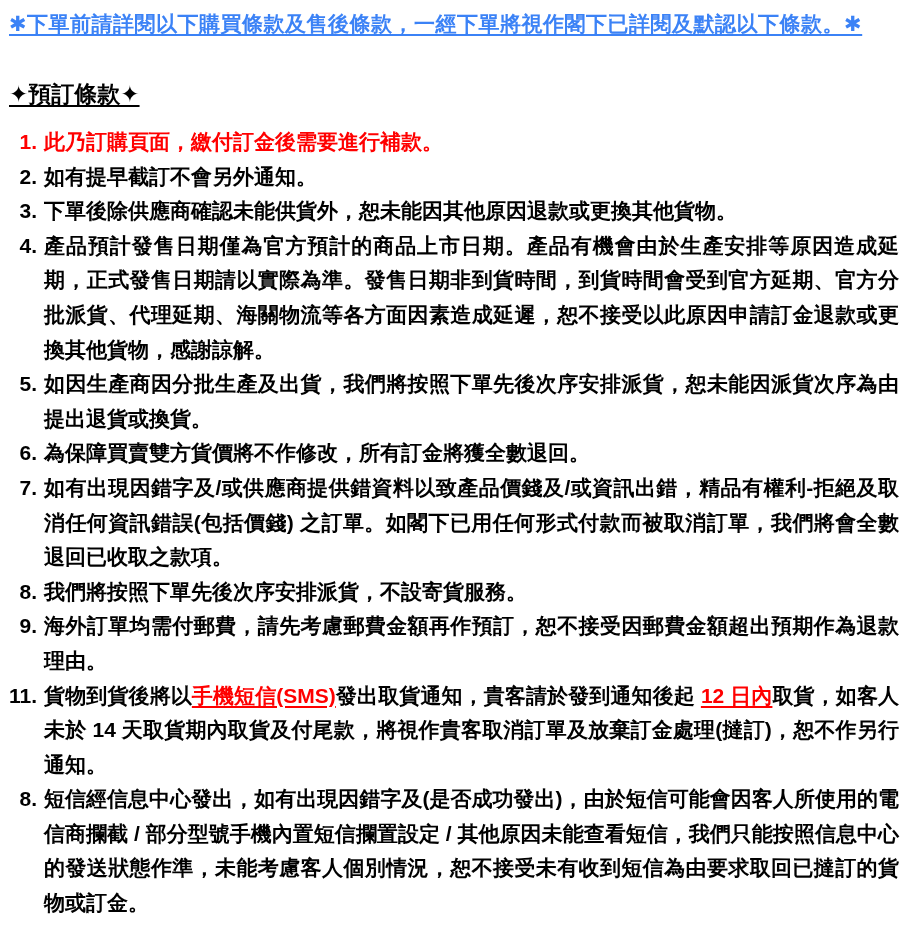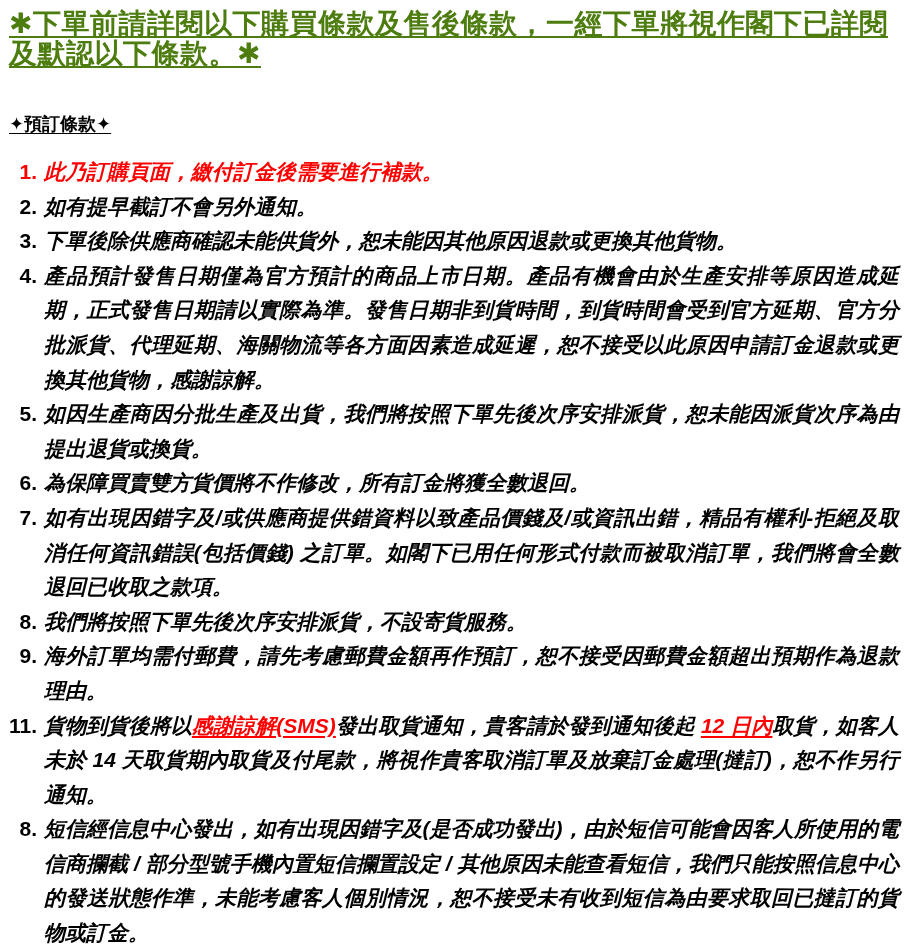--- a/index.html
+++ b/index.html
@@ -12,30 +12,30 @@
     height: 948px;
     overflow: hidden;
     font-family: "Liberation Sans", "DejaVu Sans", sans-serif;
     font-weight: 700;
     color: #000000;
   }
   .doc {
     padding: 9px 14px 0 9px;
   }
   .header-notice {
-    font-size: 28px;
+    font-size: 21px;
     line-height: 30px;
-    color: #4d7c0f;
+    color: #3b82f6;
     text-decoration: underline;
     text-underline-offset: 3px;
     letter-spacing: 0.5px;
   }
   .section-title {
     margin-top: 20px;
-    font-size: 18px;
+    font-size: 23px;
     line-height: 30px;
     color: #000000;
     text-decoration: underline;
     text-underline-offset: 3px;
     display: inline-block;
   }
   .section-title-wrap { margin-top: 20px; }
   .terms-list {
     list-style: none;
     margin: 16px 0 0 0;
@@ -49,21 +49,20 @@
   }
   .term-num {
     flex: 0 0 28px;
     text-align: right;
     margin-right: 7px;
     white-space: nowrap;
   }
   .term-text {
     flex: 1 1 auto;
     text-align: justify;
-    font-style: italic;
   }
   .term-item.red-item { color: #ff0000; }
   .seg-red-link {
     color: #ff0000;
     text-decoration: underline;
     text-underline-offset: 3px;
     cursor: pointer;
   }
 </style>
 </head>
@@ -108,20 +107,20 @@
       <li class="term-item">
         <span class="term-num">8.</span>
         <span class="term-text"><span>我們將按照下單先後次序安排派貨，不設寄貨服務。</span></span>
       </li>
       <li class="term-item">
         <span class="term-num">9.</span>
         <span class="term-text"><span>海外訂單均需付郵費，請先考慮郵費金額再作預訂，恕不接受因郵費金額超出預期作為退款理由。</span></span>
       </li>
       <li class="term-item">
         <span class="term-num">11.</span>
-        <span class="term-text"><span>貨物到貨後將以</span><span class="seg-red-link">感謝諒解(SMS)</span><span>發出取貨通知，貴客請於發到通知後起 </span><span class="seg-red-link">12 日內</span><span>取貨，如客人未於 14 天取貨期內取貨及付尾款，將視作貴客取消訂單及放棄訂金處理(撻訂)，恕不作另行通知。</span></span>
+        <span class="term-text"><span>貨物到貨後將以</span><span class="seg-red-link">手機短信(SMS)</span><span>發出取貨通知，貴客請於發到通知後起 </span><span class="seg-red-link">12 日內</span><span>取貨，如客人未於 14 天取貨期內取貨及付尾款，將視作貴客取消訂單及放棄訂金處理(撻訂)，恕不作另行通知。</span></span>
       </li>
       <li class="term-item">
         <span class="term-num">8.</span>
         <span class="term-text"><span>短信經信息中心發出，如有出現因錯字及(是否成功發出)，由於短信可能會因客人所使用的電信商攔截 / 部分型號手機內置短信攔置設定 / 其他原因未能查看短信，我們只能按照信息中心的發送狀態作準，未能考慮客人個別情況，恕不接受未有收到短信為由要求取回已撻訂的貨物或訂金。</span></span>
       </li>
     </ol>
 </div>
 
 </body></html>

